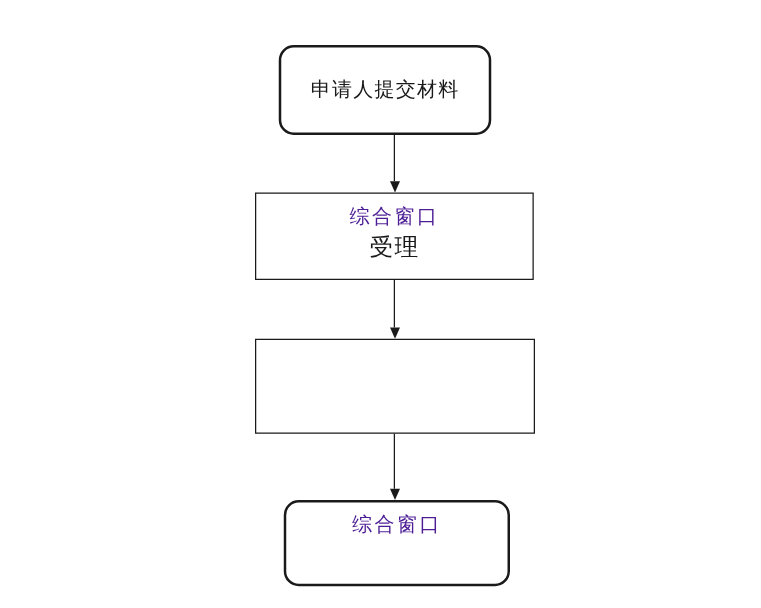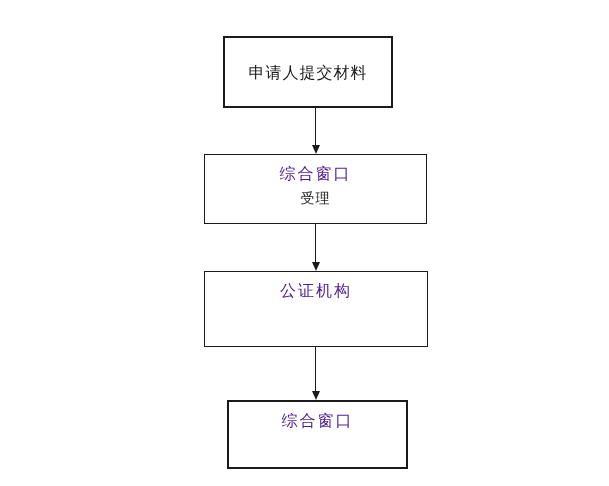--- a/index.html
+++ b/index.html
@@ -22,42 +22,42 @@
     border: 1.5px solid #1a1a1a;
     display: flex;
     flex-direction: column;
     align-items: center;
     justify-content: flex-start;
     padding-top: 6px;
     text-align: center;
   }
   .node.rounded {
     border-width: 2px;
-    border-radius: 0;
+    border-radius: 12px;
   }
   .node.single {
     justify-content: center;
     padding-top: 0;
   }
   .line {
     display: block;
     line-height: 25px;
     white-space: nowrap;
   }
   .l1 {
     font-size: 16px;
     letter-spacing: 2px;
     color: #4c1d95;
   }
   .l1.dark {
     color: #1a1a1a;
     letter-spacing: 1px;
   }
   .l2 {
-    font-size: 14px;
+    font-size: 19px;
     letter-spacing: 1px;
     color: #1a1a1a;
   }
   .arrow {
     position: absolute;
     width: 9px;
     display: flex;
     flex-direction: column;
     align-items: center;
   }
@@ -92,21 +92,20 @@
     <span class="line l1">综合窗口</span>
     <span class="line l2">受理</span>
   </div>
 
   <div class="arrow" style="left:311px; top:224px; height:47px;">
     <span class="shaft"></span>
     <span class="head"></span>
   </div>
 
   <div class="node" style="left:204px; top:271px; width:224px; height:76px;">
-    <span class="line l1">公证机构</span>
   </div>
 
   <div class="arrow" style="left:311px; top:347px; height:53px;">
     <span class="shaft"></span>
     <span class="head"></span>
   </div>
 
   <div class="node rounded" style="left:227px; top:400px; width:181px; height:69px;">
     <span class="line l1">综合窗口</span>
   </div>

